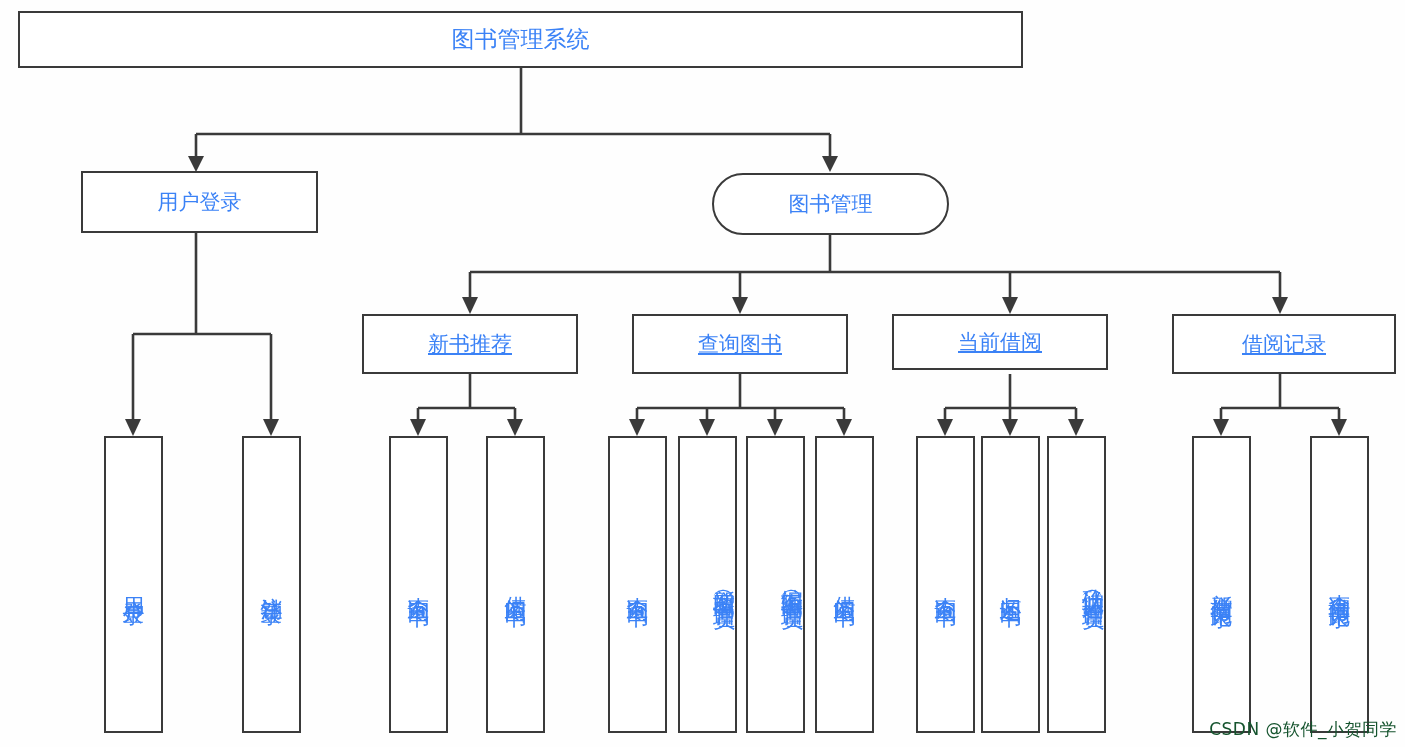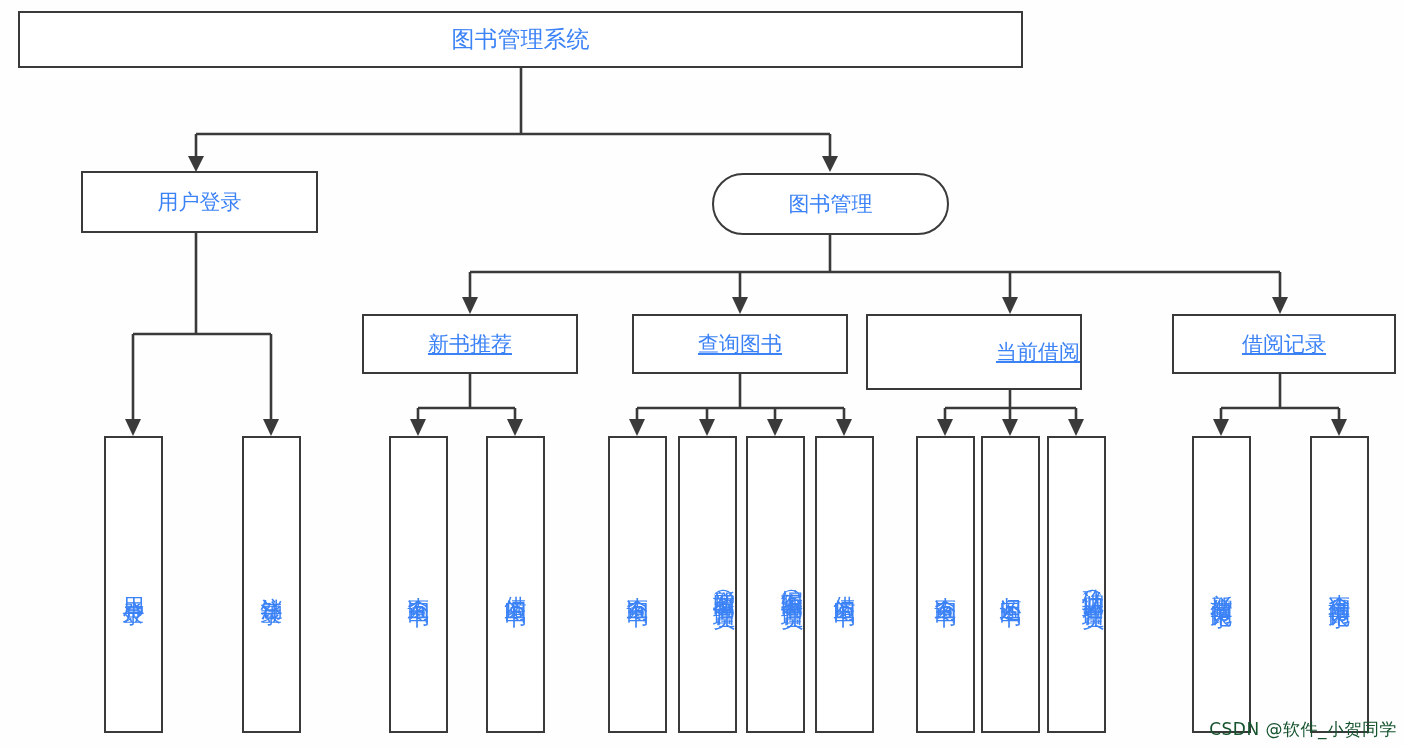--- a/index.html
+++ b/index.html
@@ -162,21 +162,21 @@
   <div class="node level1" style="left:712px; top:173px; width:237px; height:62px;border-radius:31px;">
     <span>图书管理</span>
   </div>
 
   <div class="node level2" style="left:362px; top:314px; width:216px; height:60px;">
     <span>新书推荐</span>
   </div>
   <div class="node level2" style="left:632px; top:314px; width:216px; height:60px;">
     <span>查询图书</span>
   </div>
-  <div class="node level2" style="left:866px; top:314px; width:216px; height:76px;justify-content:flex-end;">
+  <div class="node level2" style="left:892px; top:314px; width:216px; height:56px;">
     <span>当前借阅</span>
   </div>
   <div class="node level2" style="left:1172px; top:314px; width:224px; height:60px;">
     <span>借阅记录</span>
   </div>
 
   <div class="node leaf" style="left:104px; top:436px; width:59px; height:297px;">
     <span class="leaf-label">用户登录</span>
   </div>
   <div class="node leaf" style="left:242px; top:436px; width:59px; height:297px;">

